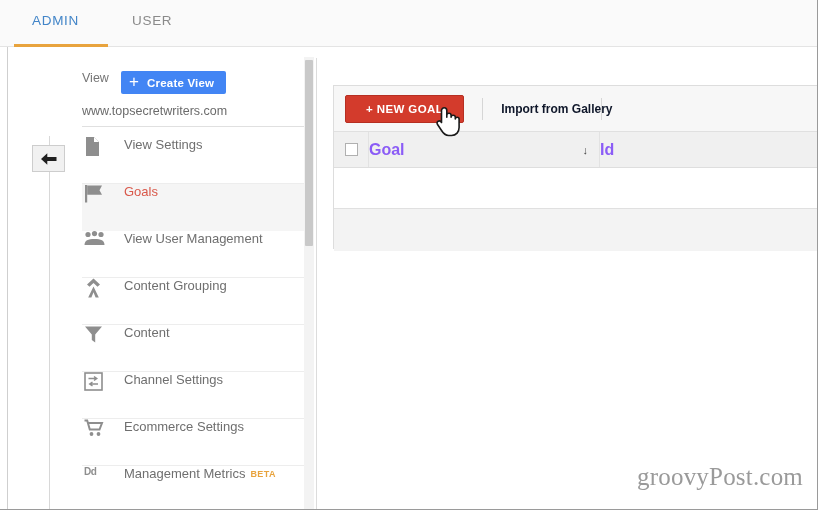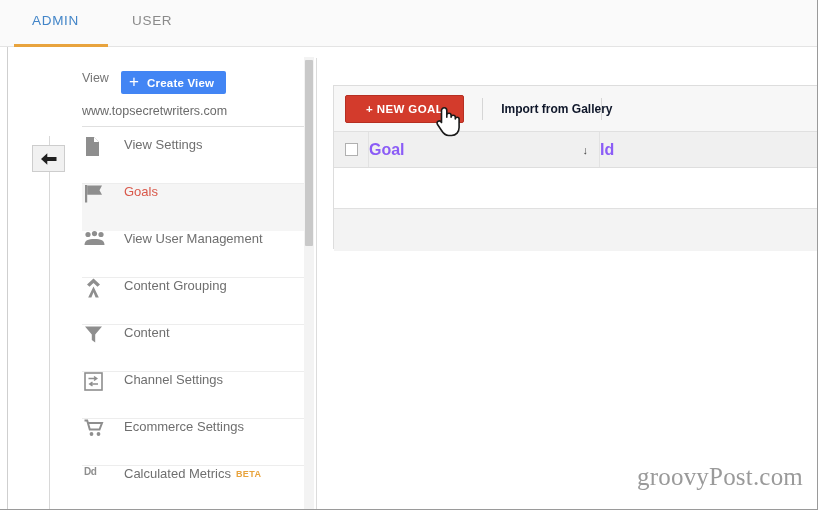--- a/index.html
+++ b/index.html
@@ -476,21 +476,21 @@
           </svg>
         </span>
         <span class="menu-label">Ecommerce Settings</span>
       </div>
 
       <div class="menu-item">
         <span class="menu-icon">
           <span class="dd-icon">Dd</span>
         </span>
         <span class="menu-label">
-          <span>Calculated Metrics</span><span class="beta-badge">BETA</span>
+          <span>Management Metrics</span><span class="beta-badge">BETA</span>
         </span>
       </div>
 
     </div>
   </div>
 
   <div id="sb-track"></div>
   <div id="sb-thumb"></div>
   <div id="sidebar-divider"></div>
 

